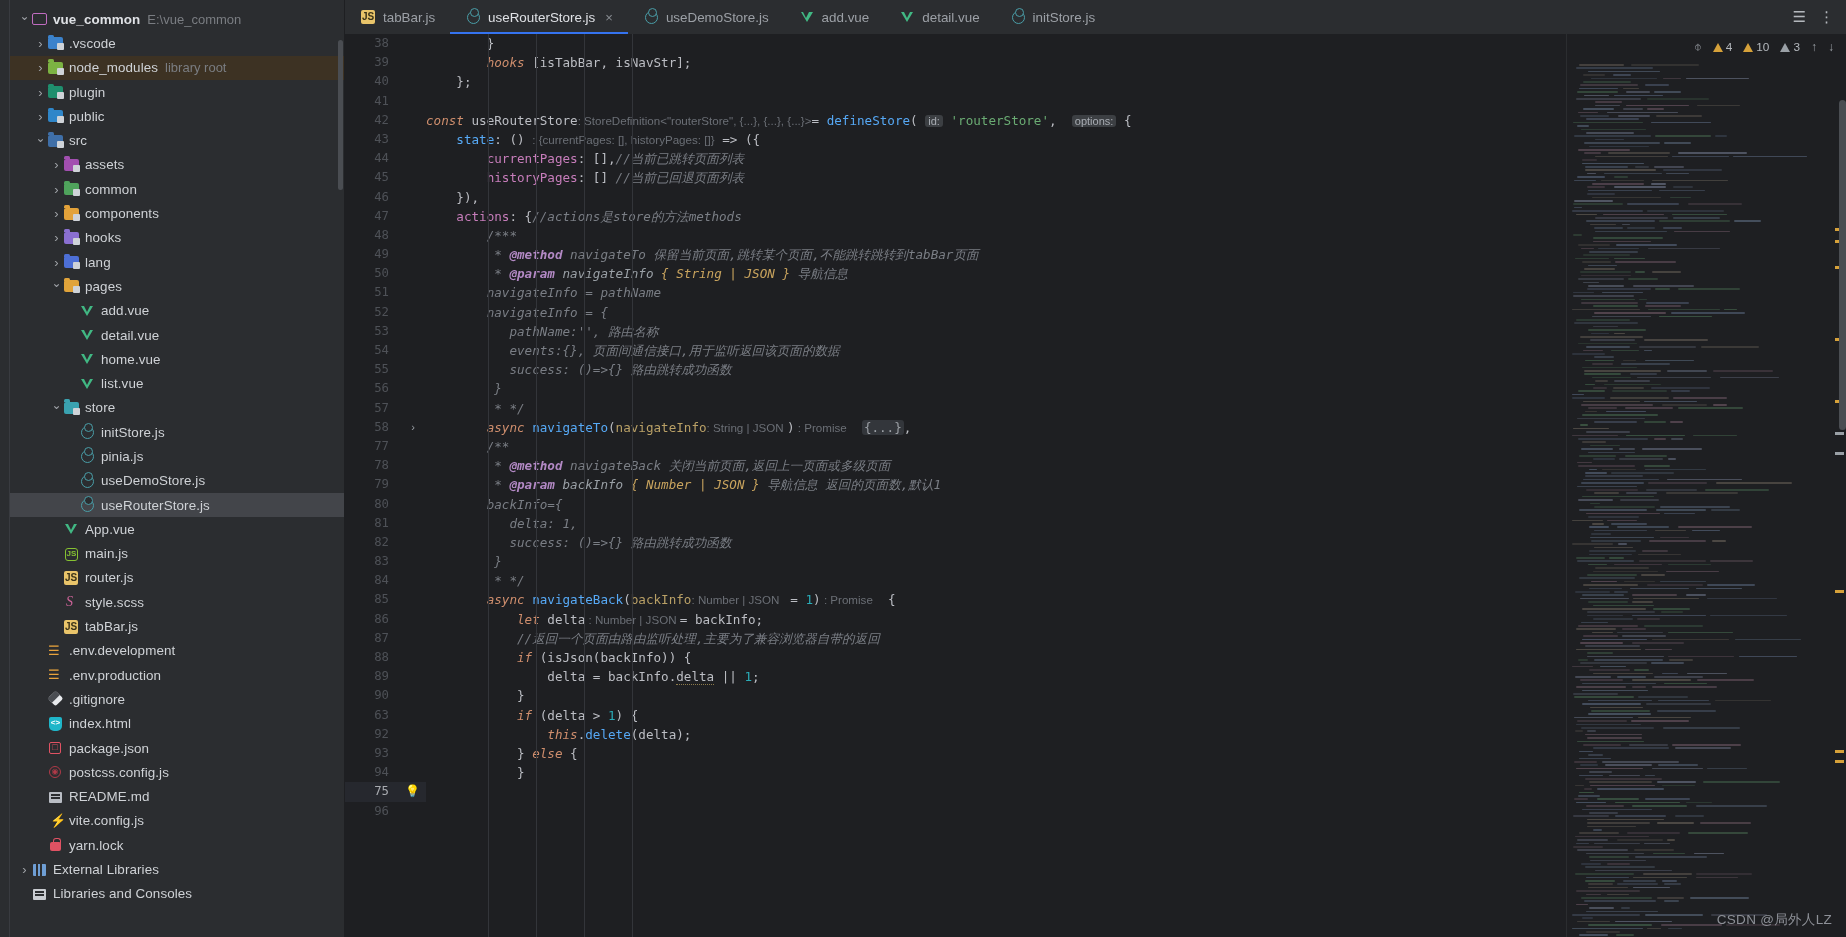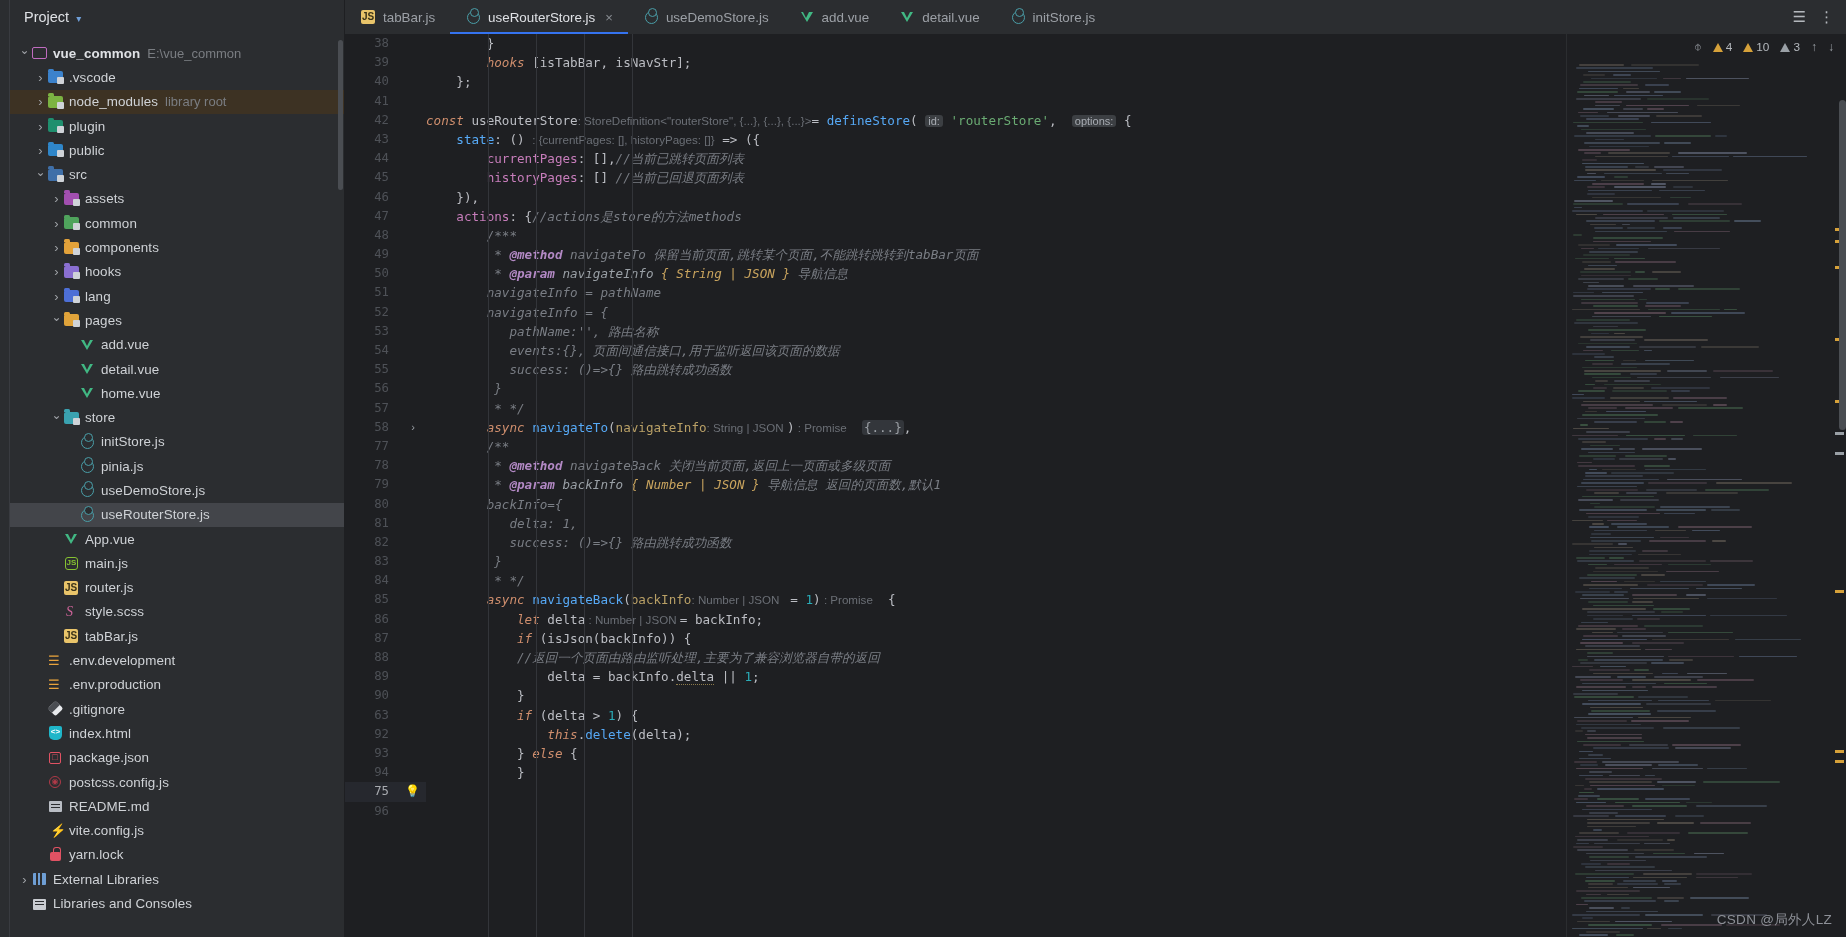--- a/index.html
+++ b/index.html
@@ -256,24 +256,20 @@
   }
 </style>
 </head>
 <body>
 
 <div class="app">
 
   <div class="rail"></div>
 
   <div class="sidebar">
-    <div class="sb-header">
-      <span>Project</span>
-      <span class="chev">▾</span>
-    </div>
     <div class="tree" id="tree">
         <div class="node" style="padding-left: 8px;">
           <span class="arrow" style="transform:translateY(-3px);font-size:12px;">⌄</span>
           <span class="ico">
             <span class="folder" style="background:transparent;border:1.6px solid #c06cc0;"></span>
           </span>
           <span class="lbl b">vue_common</span>
           <span class="sub">E:\vue_common</span>
         </div>
         <div class="node" style="padding-left: 24px;">
@@ -378,20 +374,27 @@
             <span class="vue-ico"></span>
           </span>
           <span class="lbl">detail.vue</span>
         </div>
         <div class="node" style="padding-left: 56px;">
           <span class="arrow empty" style="font-size:13px;">&nbsp;</span>
           <span class="ico">
             <span class="vue-ico"></span>
           </span>
           <span class="lbl">home.vue</span>
+        </div>
+        <div class="node" style="padding-left: 56px;">
+          <span class="arrow empty" style="font-size:13px;">&nbsp;</span>
+          <span class="ico">
+            <span class="vue-ico"></span>
+          </span>
+          <span class="lbl">list.vue</span>
         </div>
         <div class="node" style="padding-left: 40px;">
           <span class="arrow" style="transform:translateY(-3px);font-size:12px;">⌄</span>
           <span class="ico">
             <span class="folder" style="background:#3aa2b0"></span>
             <span class="badge" style="background:#cfd3d8"></span>
           </span>
           <span class="lbl">store</span>
         </div>
         <div class="node" style="padding-left: 56px;">
@@ -696,22 +699,22 @@
           <div class="row">&nbsp;&nbsp;&nbsp;&nbsp;&nbsp;&nbsp;&nbsp;&nbsp;<span class="cmt">/**</span></div>
           <div class="row">&nbsp;&nbsp;&nbsp;&nbsp;&nbsp;&nbsp;&nbsp;&nbsp;&nbsp;<span class="cmt">* </span><span class="tag" style="color:#b389c5;font-weight:bold">@method</span><span class="cmt"> navigateBack </span><span class="cmt">关闭当前页面,返回上一页面或多级页面</span></div>
           <div class="row">&nbsp;&nbsp;&nbsp;&nbsp;&nbsp;&nbsp;&nbsp;&nbsp;&nbsp;<span class="cmt">* </span><span class="tag" style="color:#b389c5;font-weight:bold">@param</span><span class="cmt" style="color:#9aa0a6"> backInfo </span><span class="cmt" style="color:#c9a45e">{ Number | JSON }</span><span class="cmt"> 导航信息 返回的页面数,默认1</span></div>
           <div class="row">&nbsp;&nbsp;&nbsp;&nbsp;&nbsp;&nbsp;&nbsp;&nbsp;<span class="cmt">backInfo={</span></div>
           <div class="row">&nbsp;&nbsp;&nbsp;&nbsp;&nbsp;&nbsp;&nbsp;&nbsp;&nbsp;&nbsp;&nbsp;<span class="cmt">delta: 1,</span></div>
           <div class="row">&nbsp;&nbsp;&nbsp;&nbsp;&nbsp;&nbsp;&nbsp;&nbsp;&nbsp;&nbsp;&nbsp;<span class="cmt">success: ()=&gt;{} </span><span class="cmt">路由跳转成功函数</span></div>
           <div class="row">&nbsp;&nbsp;&nbsp;&nbsp;&nbsp;&nbsp;&nbsp;&nbsp;&nbsp;<span class="cmt">}</span></div>
           <div class="row">&nbsp;&nbsp;&nbsp;&nbsp;&nbsp;&nbsp;&nbsp;&nbsp;&nbsp;<span class="cmt">* */</span></div>
           <div class="row">&nbsp;&nbsp;&nbsp;&nbsp;&nbsp;&nbsp;&nbsp;&nbsp;<span class="kwi">async</span><span class="fnd"> navigateBack</span><span class="op">(</span><span class="param">backInfo</span><span class="typ">: Number | JSON </span><span class="op"> = </span><span class="num">1</span><span class="op"></span><span class="op">)</span><span class="typ"> : Promise<void></void></span><span class="op">  {</span></div>
           <div class="row">&nbsp;&nbsp;&nbsp;&nbsp;&nbsp;&nbsp;&nbsp;&nbsp;&nbsp;&nbsp;&nbsp;&nbsp;<span class="kwi">let</span><span class="id"> delta</span><span class="typ"> : Number | JSON </span><span class="op">= backInfo;</span></div>
+          <div class="row">&nbsp;&nbsp;&nbsp;&nbsp;&nbsp;&nbsp;&nbsp;&nbsp;&nbsp;&nbsp;&nbsp;&nbsp;<span class="cmt">//返回一个页面由路由监听处理,主要为了兼容浏览器自带的返回</span></div>
           <div class="row">&nbsp;&nbsp;&nbsp;&nbsp;&nbsp;&nbsp;&nbsp;&nbsp;&nbsp;&nbsp;&nbsp;&nbsp;<span class="kwi">if</span><span class="id"> (isJson(backInfo)) {</span></div>
-          <div class="row">&nbsp;&nbsp;&nbsp;&nbsp;&nbsp;&nbsp;&nbsp;&nbsp;&nbsp;&nbsp;&nbsp;&nbsp;<span class="cmt">//返回一个页面由路由监听处理,主要为了兼容浏览器自带的返回</span></div>
           <div class="row">&nbsp;&nbsp;&nbsp;&nbsp;&nbsp;&nbsp;&nbsp;&nbsp;&nbsp;&nbsp;&nbsp;&nbsp;&nbsp;&nbsp;&nbsp;&nbsp;<span class="id">delta = backInfo.</span><span class="id squig">delta</span><span class="op"> || </span><span class="num">1</span><span class="op">;</span></div>
           <div class="row">&nbsp;&nbsp;&nbsp;&nbsp;&nbsp;&nbsp;&nbsp;&nbsp;&nbsp;&nbsp;&nbsp;&nbsp;<span class="id">}</span></div>
           <div class="row">&nbsp;&nbsp;&nbsp;&nbsp;&nbsp;&nbsp;&nbsp;&nbsp;&nbsp;&nbsp;&nbsp;&nbsp;<span class="kwi">if</span><span class="id"> (delta &gt; </span><span class="num">1</span><span class="id">) {</span></div>
           <div class="row">&nbsp;&nbsp;&nbsp;&nbsp;&nbsp;&nbsp;&nbsp;&nbsp;&nbsp;&nbsp;&nbsp;&nbsp;&nbsp;&nbsp;&nbsp;&nbsp;<span class="kwi">this</span><span class="op">.</span><span class="fn">delete</span><span class="id">(delta);</span></div>
           <div class="row">&nbsp;&nbsp;&nbsp;&nbsp;&nbsp;&nbsp;&nbsp;&nbsp;&nbsp;&nbsp;&nbsp;&nbsp;<span class="id">} </span><span class="kwi">else</span><span class="id"> {</span></div>
           <div class="row">&nbsp;&nbsp;&nbsp;&nbsp;&nbsp;&nbsp;&nbsp;&nbsp;&nbsp;&nbsp;&nbsp;&nbsp;<span class="id">}</span></div>
           <div class="indentline" style="left: 62px;"></div>
           <div class="indentline" style="left: 110px;"></div>
           <div class="indentline" style="left: 158px;"></div>
           <div class="indentline" style="left: 206px;"></div>

